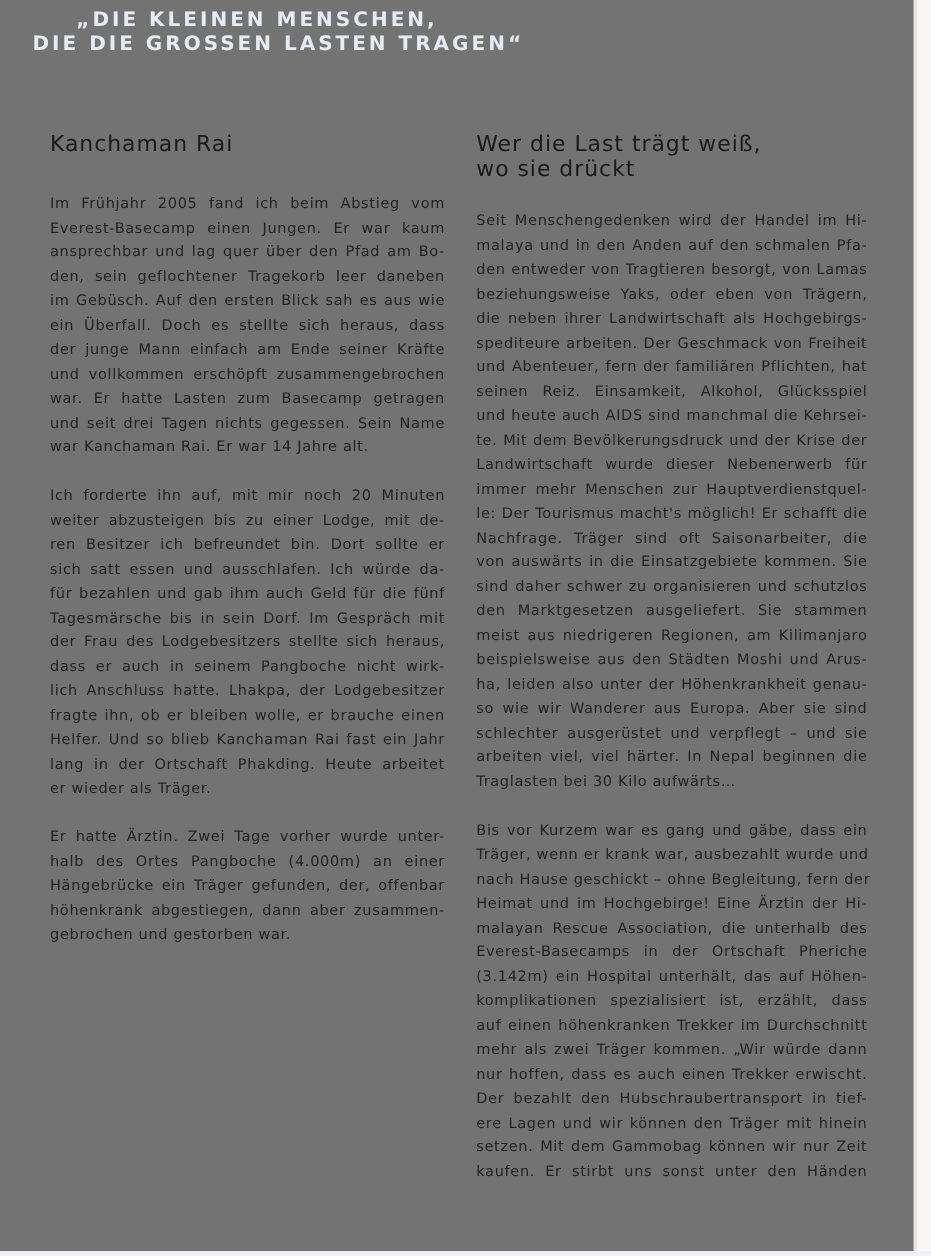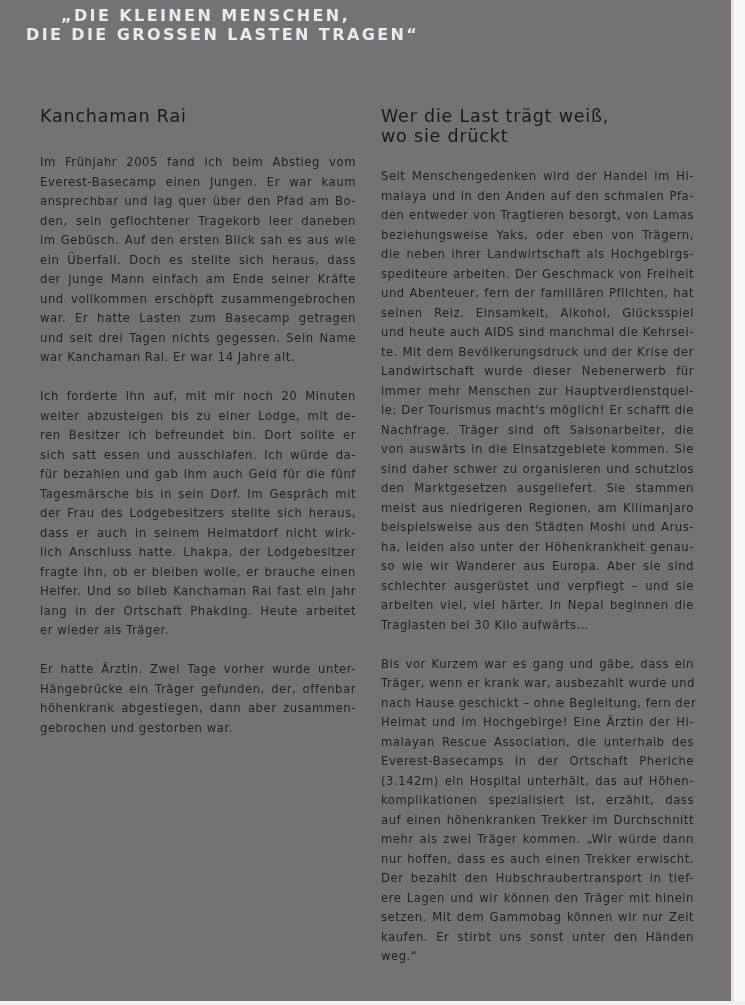--- a/index.html
+++ b/index.html
@@ -81,29 +81,30 @@
           <span class="ln last">war Kanchaman Rai. Er war 14 Jahre alt.</span>
         </p>
         <p class="para">
           <span class="ln">Ich forderte ihn auf, mit mir noch 20 Minuten</span>
           <span class="ln">weiter abzusteigen bis zu einer Lodge, mit de-</span>
           <span class="ln">ren Besitzer ich befreundet bin. Dort sollte er</span>
           <span class="ln">sich satt essen und ausschlafen. Ich würde da-</span>
           <span class="ln">für bezahlen und gab ihm auch Geld für die fünf</span>
           <span class="ln">Tagesmärsche bis in sein Dorf. Im Gespräch mit</span>
           <span class="ln">der Frau des Lodgebesitzers stellte sich heraus,</span>
-          <span class="ln">dass er auch in seinem Heimatdorf nicht wirk-</span>
+          <span class="ln">dass er auch in seinem Pangboche nicht wirk-</span>
           <span class="ln">lich Anschluss hatte. Lhakpa, der Lodgebesitzer</span>
           <span class="ln">fragte ihn, ob er bleiben wolle, er brauche einen</span>
           <span class="ln">Helfer. Und so blieb Kanchaman Rai fast ein Jahr</span>
           <span class="ln">lang in der Ortschaft Phakding. Heute arbeitet</span>
           <span class="ln last">er wieder als Träger.</span>
         </p>
         <p class="para">
           <span class="ln">Er hatte Ärztin. Zwei Tage vorher wurde unter-</span>
+          <span class="ln">halb des Ortes Pangboche (4.000m) an einer</span>
           <span class="ln">Hängebrücke ein Träger gefunden, der, offenbar</span>
           <span class="ln">höhenkrank abgestiegen, dann aber zusammen-</span>
           <span class="ln last">gebrochen und gestorben war.</span>
         </p>
       </div>
   </div>
 
   <div class="column col-right">
     <h2 class="col-heading">Wer die Last trägt weiß,
 wo sie drückt</h2>
@@ -143,21 +144,20 @@
           <span class="ln">Everest-Basecamps in der Ortschaft Pheriche</span>
           <span class="ln">(3.142m) ein Hospital unterhält, das auf Höhen-</span>
           <span class="ln">komplikationen spezialisiert ist, erzählt, dass</span>
           <span class="ln">auf einen höhenkranken Trekker im Durchschnitt</span>
           <span class="ln">mehr als zwei Träger kommen. „Wir würde dann</span>
           <span class="ln">nur hoffen, dass es auch einen Trekker erwischt.</span>
           <span class="ln">Der bezahlt den Hubschraubertransport in tief-</span>
           <span class="ln">ere Lagen und wir können den Träger mit hinein</span>
           <span class="ln">setzen. Mit dem Gammobag können wir nur Zeit</span>
           <span class="ln">kaufen. Er stirbt uns sonst unter den Händen</span>
-          <span class="ln last">weg.“</span>
         </p>
       </div>
   </div>
 
 </div>
 <div class="edge-line"></div>
 <div class="edge-right"></div>
 <div class="edge-bottom"></div>
 
 </body></html>

